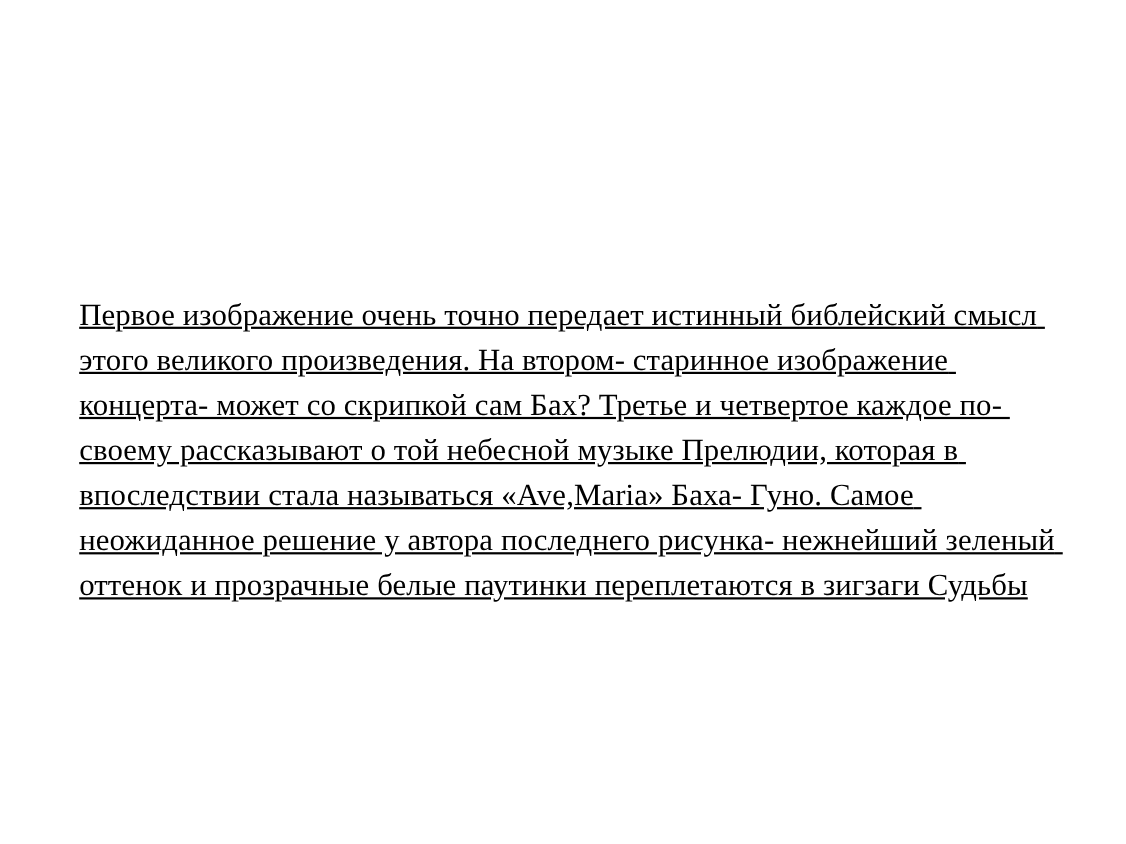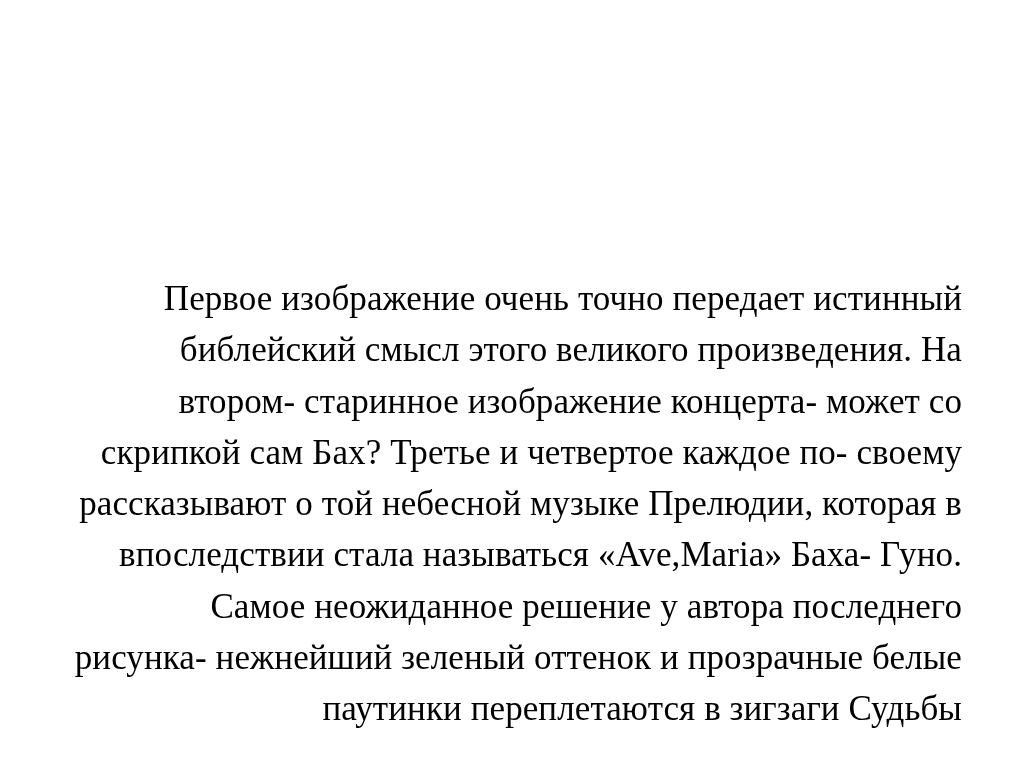--- a/index.html
+++ b/index.html
@@ -14,26 +14,27 @@
     background: #ffffff;
     overflow: hidden;
     font-family: "Liberation Serif", "DejaVu Serif", serif;
   }
   .body-text {
     position: absolute;
     left: 72px;
     top: 238px;
     width: 890px;
     font-family: "Liberation Serif", "DejaVu Serif", serif;
-    font-size: 35px;
+    font-size: 28px;
     line-height: 1.465;
     color: #000000;
-    text-align: right;
+    text-align: left;
     letter-spacing: 0.1px;
     white-space: pre-wrap;
+    text-decoration: underline;
   }
 </style>
 </head>
 <body>
 
 <div class="slide">
   <p class="body-text">Первое изображение очень точно передает истинный библейский смысл этого великого произведения. На втором- старинное изображение концерта- может со скрипкой сам Бах? Третье и четвертое каждое по- своему рассказывают о той небесной музыке Прелюдии, которая в впоследствии стала называться «Ave,Maria» Баха- Гуно. Самое неожиданное решение у автора последнего рисунка- нежнейший зеленый оттенок и прозрачные белые паутинки переплетаются в зигзаги Судьбы</p>
 </div>
 
 </body></html>

